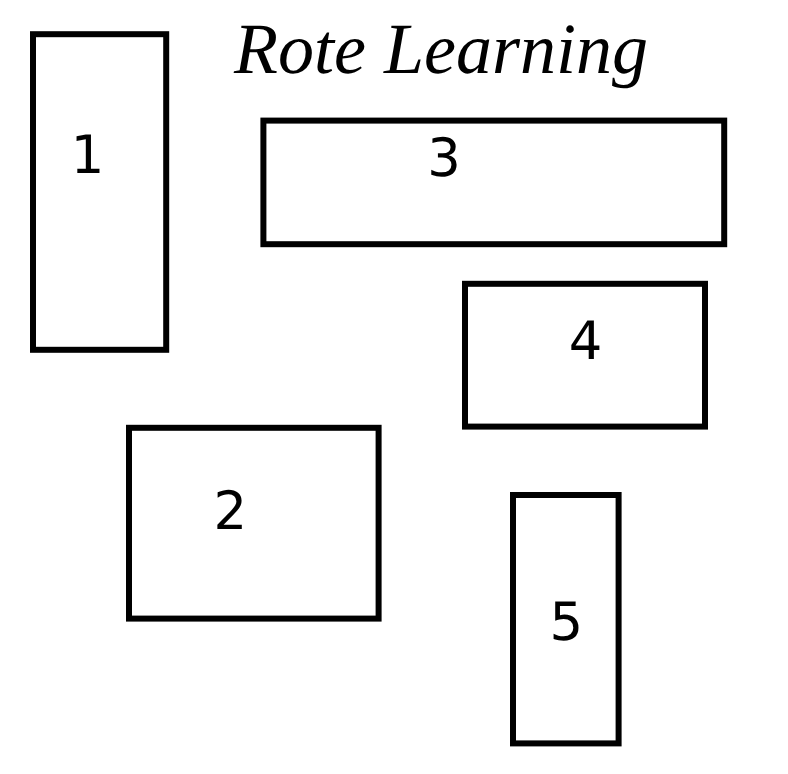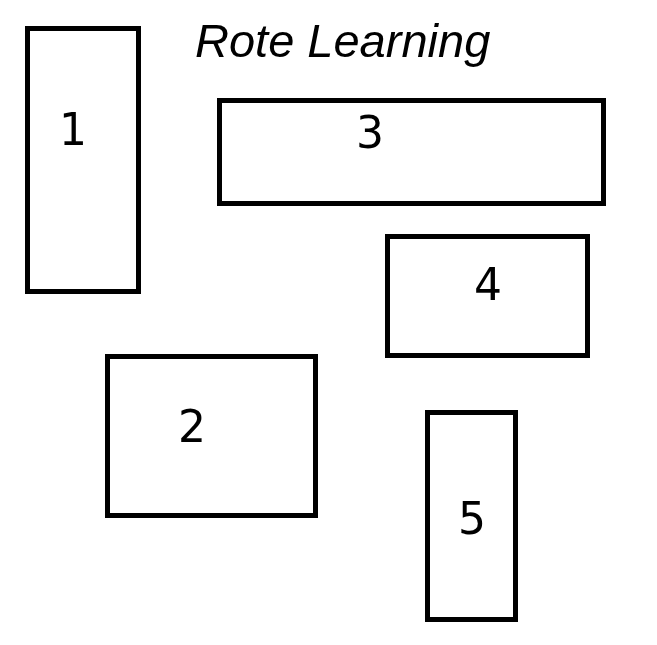--- a/index.html
+++ b/index.html
@@ -12,23 +12,23 @@
       height: 645px;
       position: relative;
       overflow: hidden;
       font-family: "DejaVu Sans", sans-serif;
       color: #000000;
     }
     .title {
       position: absolute;
       left: 195px;
       top: 6px;
-      font-family: Liberation Sans, sans-serif;
+      font-family: Liberation Serif, serif;
       font-style: italic;
-      font-size: 47px;
+      font-size: 60px;
       line-height: 70px;
       letter-spacing: 0px;
       white-space: nowrap;
     }
     .box {
       position: absolute;
       box-sizing: border-box;
       border: 5px solid #000000;
       background: #ffffff;
     }

